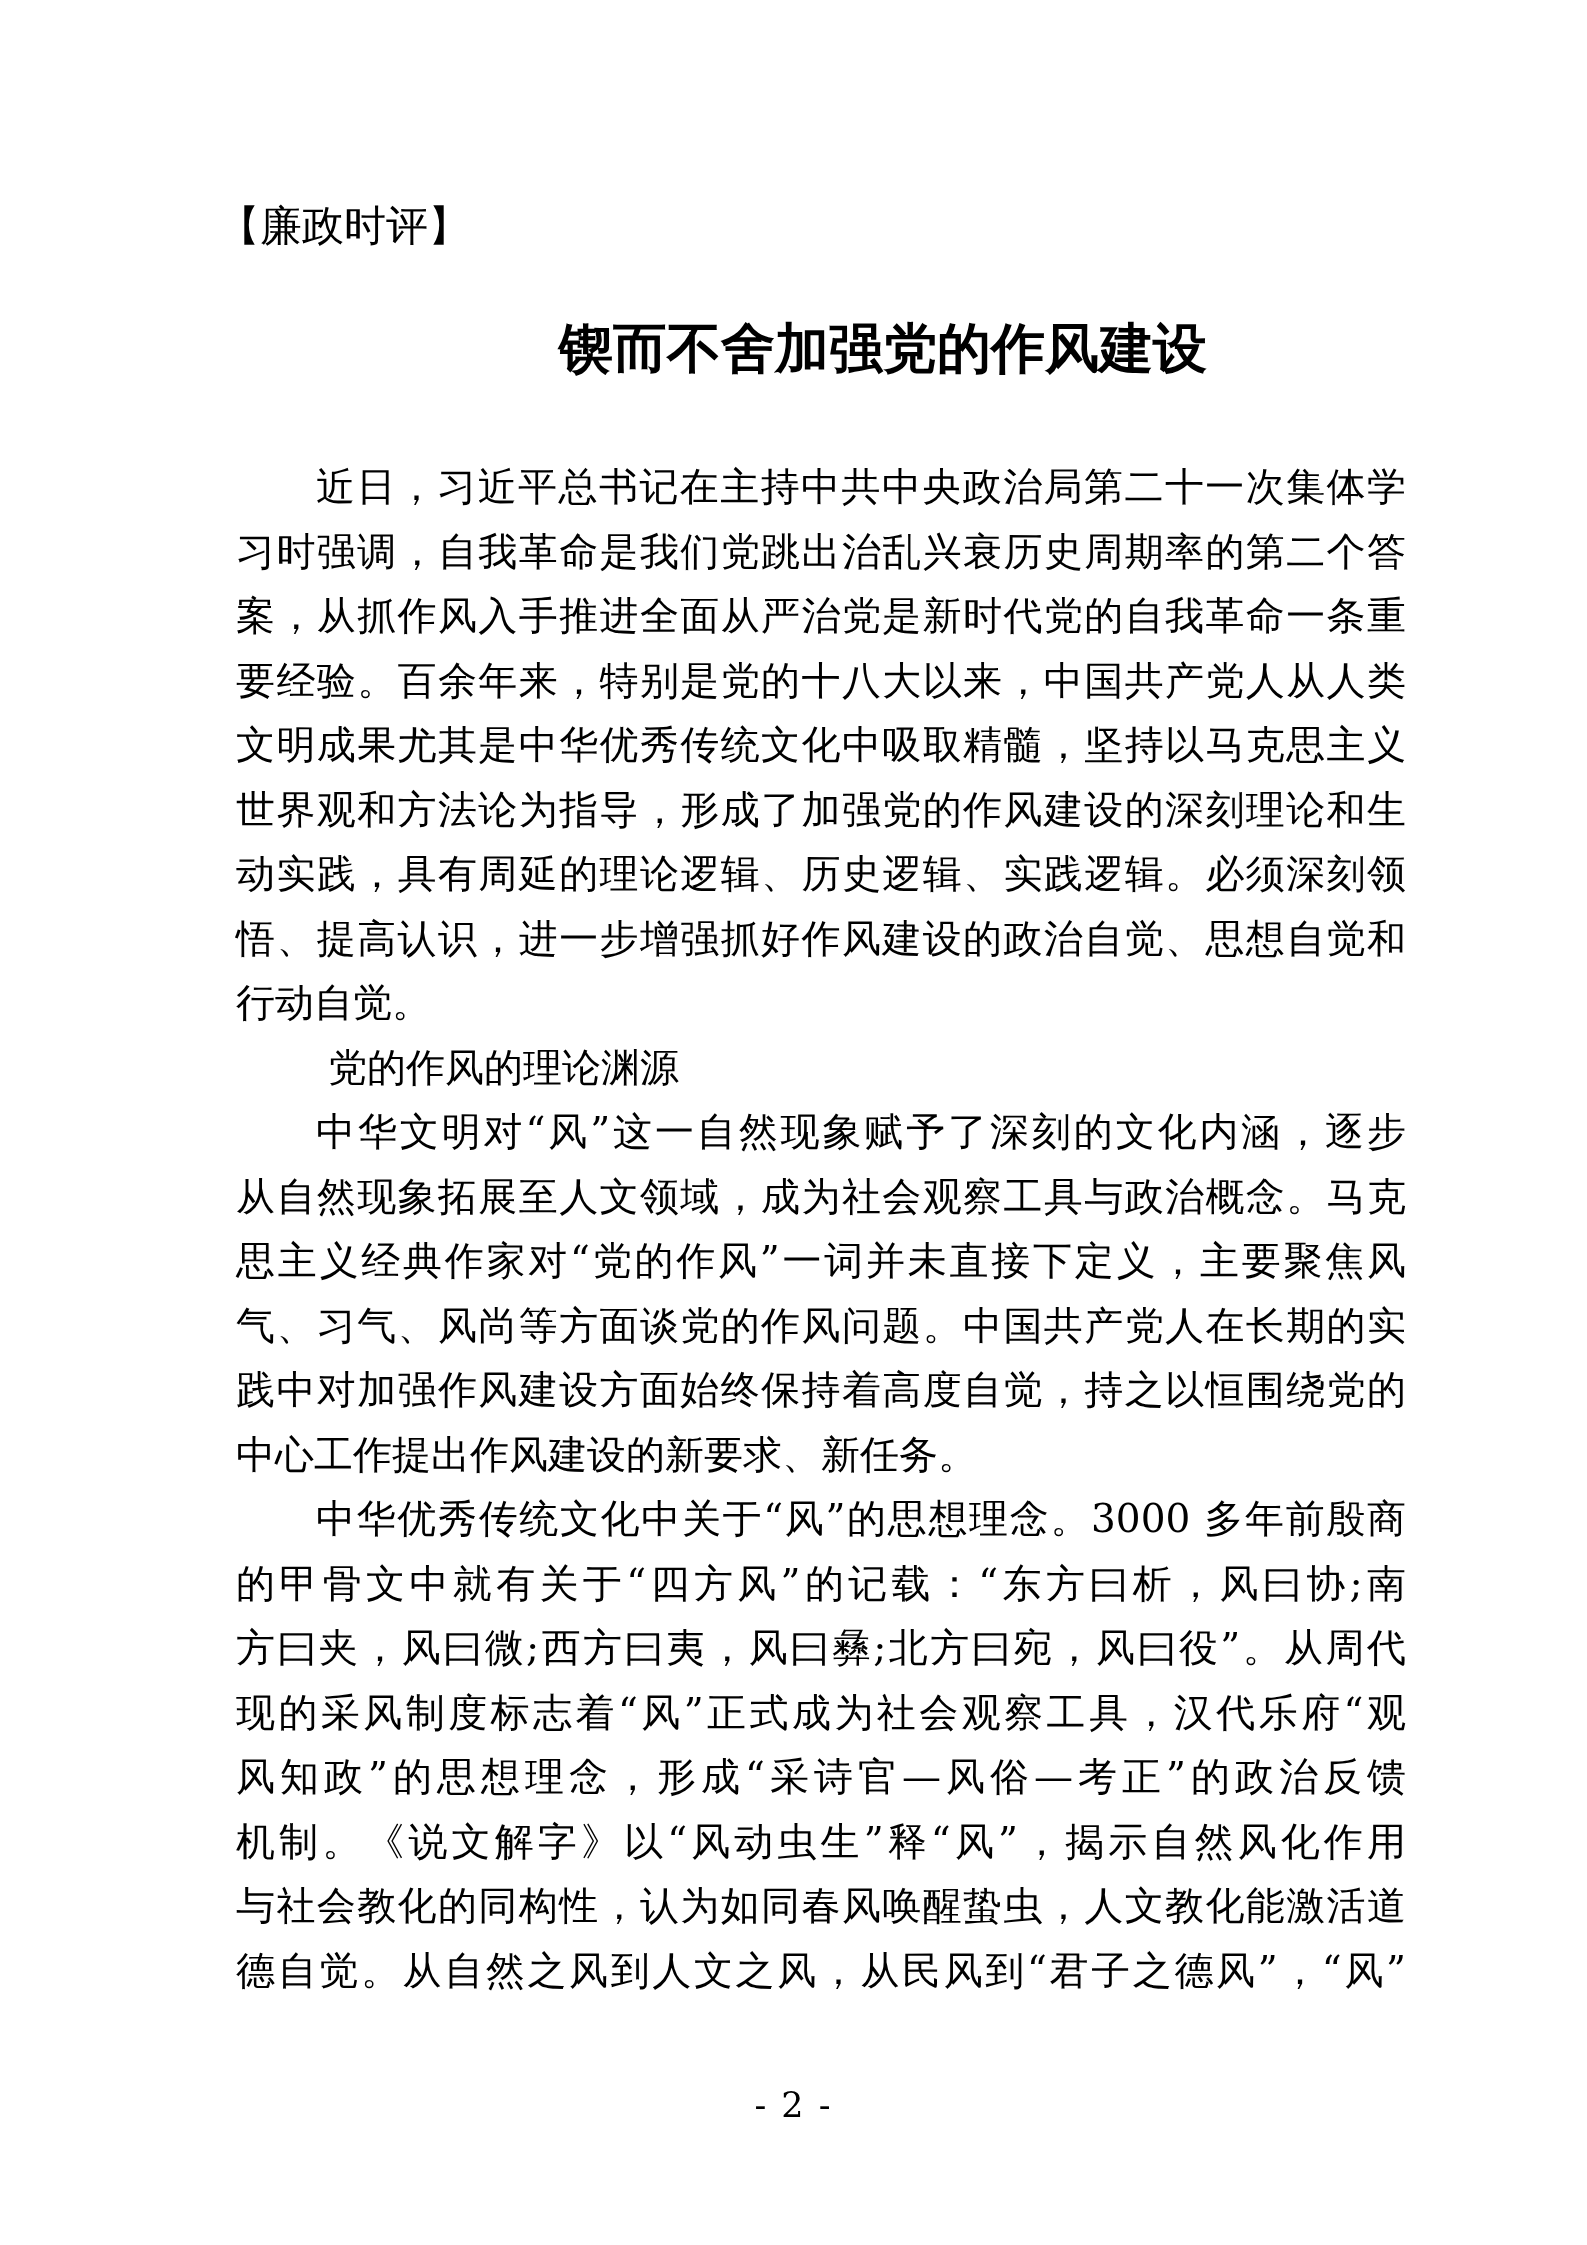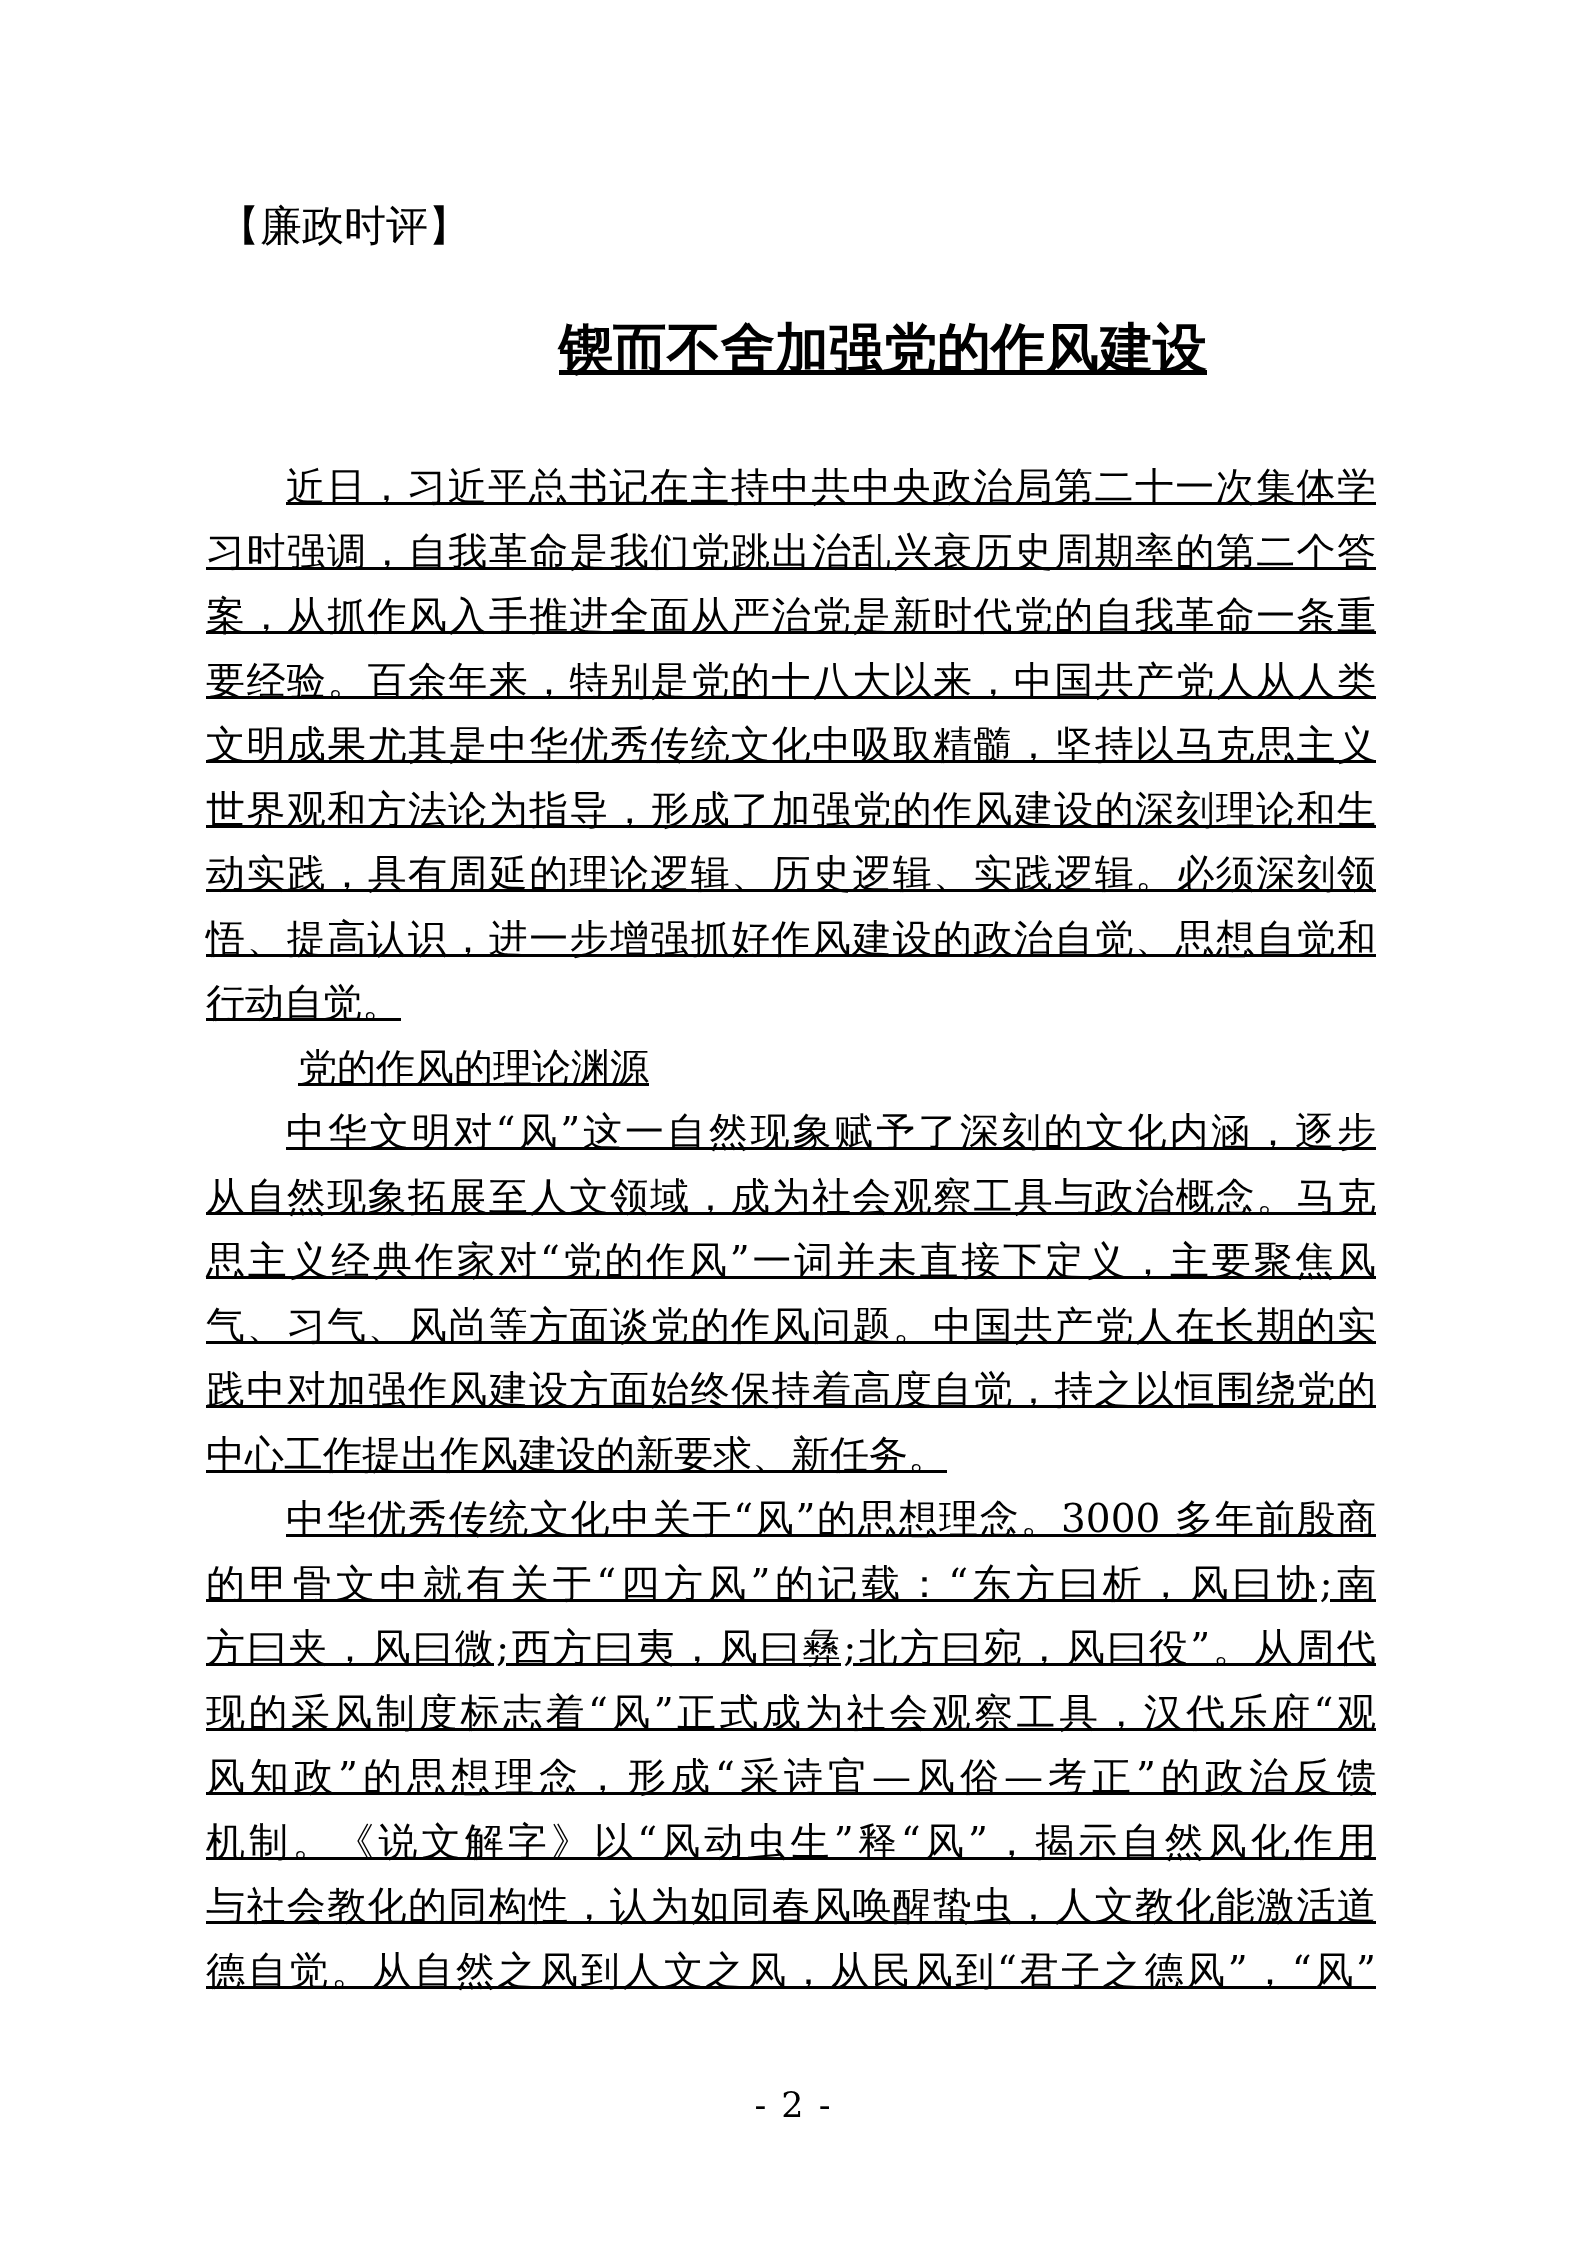--- a/index.html
+++ b/index.html
@@ -30,28 +30,26 @@
     position: absolute;
     left: 218px;
     top: 315px;
     width: 1170px;
     font-size: 54px;
     font-weight: bold;
     line-height: 66px;
     text-align: center;
     text-indent: 160px;
     white-space: nowrap;
-    text-decoration: underline;
   }
   .body-flow {
     position: absolute;
-    left: 206px;
+    left: 236px;
     top: 455px;
     width: 1170px;
-    text-decoration: underline;
   }
   .line {
     height: 64.5px;
     line-height: 64.5px;
     font-size: 39px;
     text-align: justify;
     text-align-last: justify;
     text-justify: inter-character;
     overflow: visible;
   }

